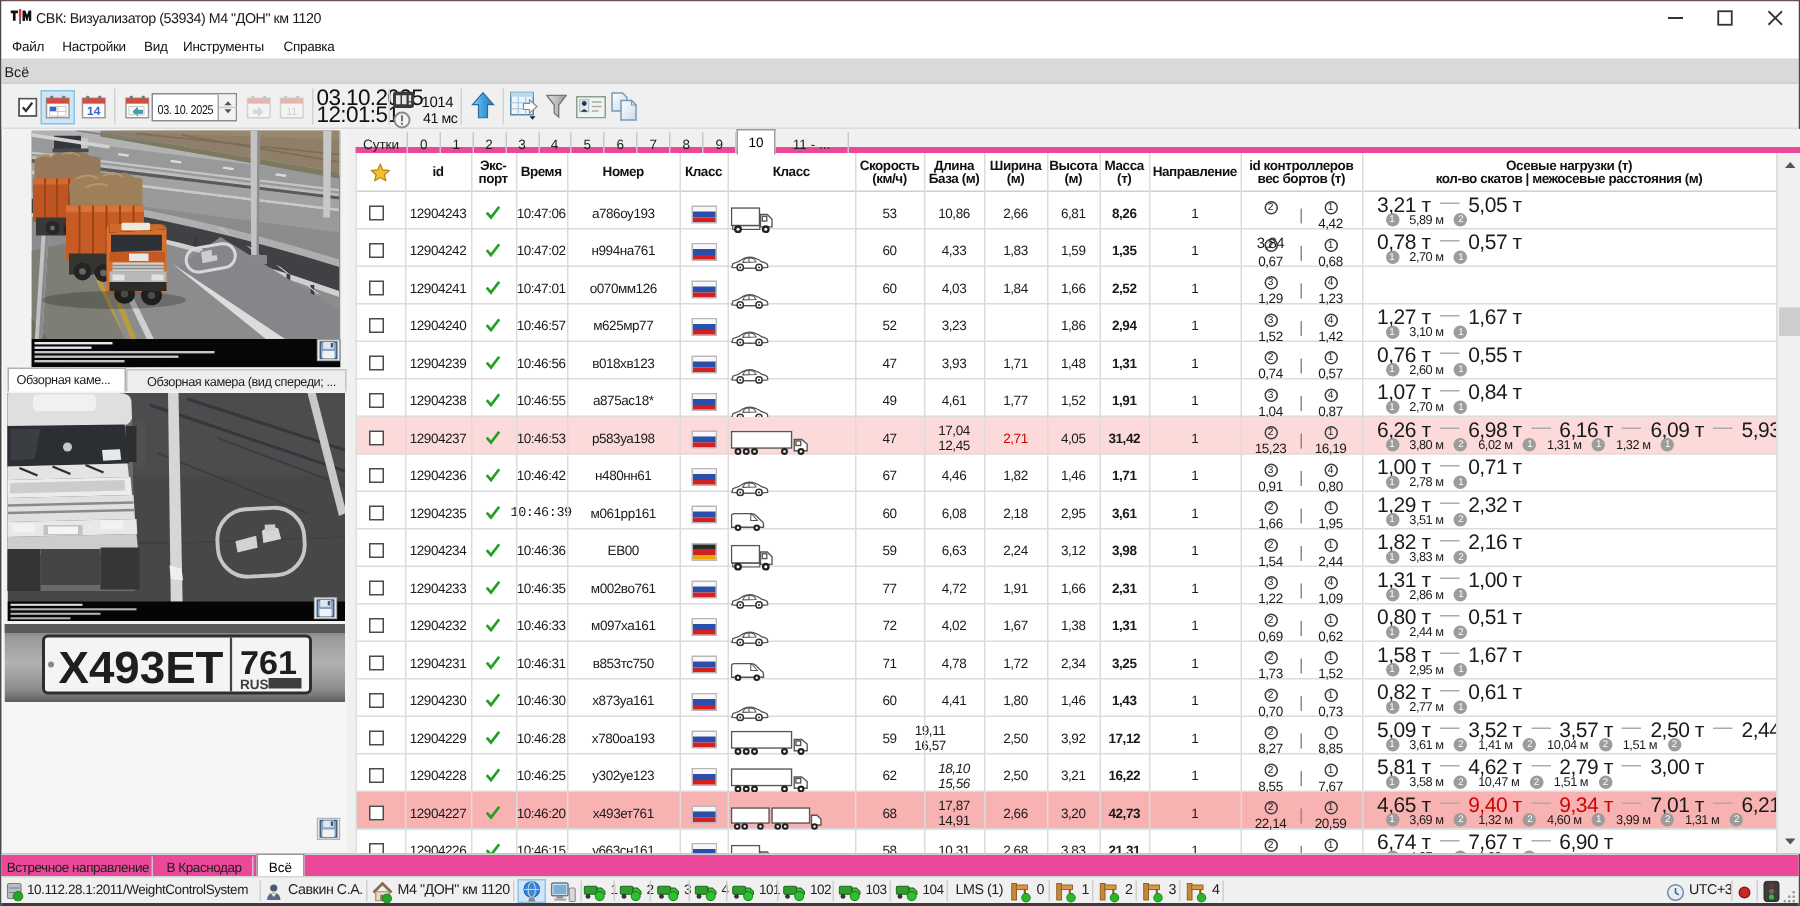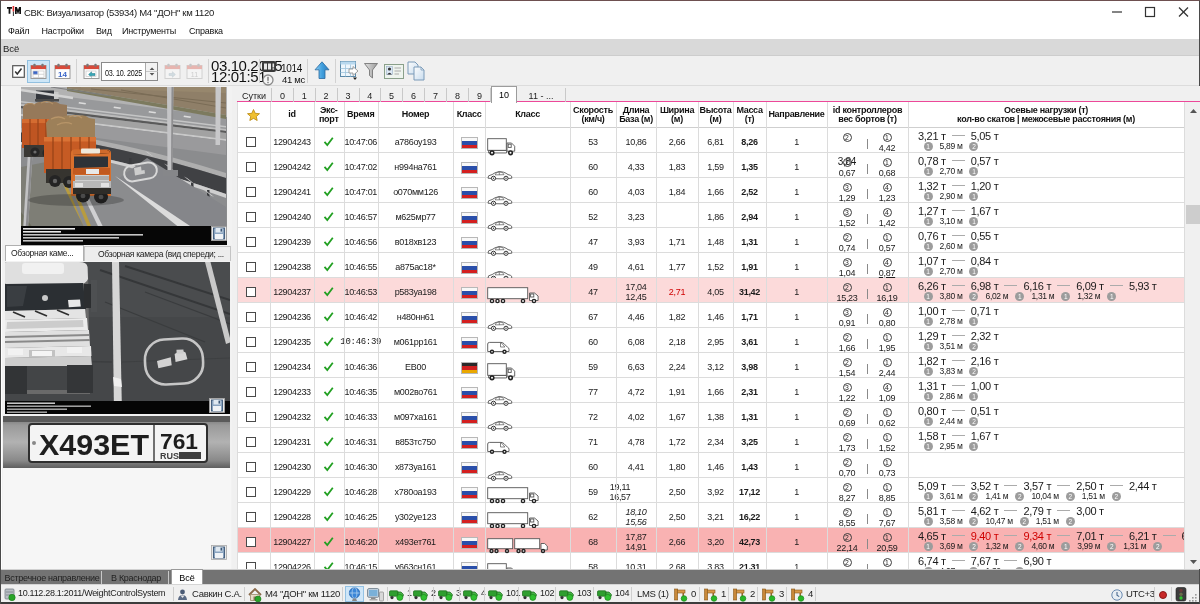--- a/index.html
+++ b/index.html
@@ -10,40 +10,40 @@
 #titlebar{left:0;top:0;width:1198px;height:22px;background:#fff;}
 #title{left:23px;top:5.5px;font-size:9.5px;color:#1a1a1a;letter-spacing:-0.3px;}
 #menubar{left:0;top:22px;width:1198px;height:16px;background:#fff;}
 .mi{position:absolute;top:3px;font-size:9px;color:#111;letter-spacing:-0.2px;}
 #band{left:0;top:38px;width:1198px;height:17px;background:#d9d9d9;border-bottom:1px solid #cdcdcd;}
 #band span{position:absolute;left:2px;top:3.5px;font-size:9.5px;color:#222;}
 #toolbar{left:0;top:55px;width:1198px;height:30px;background:#f0f0f0;border-bottom:1px solid #dcdcdc;}
 .tsep{position:absolute;top:3px;width:1px;height:24px;background:#d2d2d2;}
 #leftpanel{left:1px;top:85px;width:230px;height:483px;background:#f2f2f2;}
 #tablearea{left:231px;top:85px;width:968px;height:483px;background:#f0f0f0;}
-#tabstrip{left:5px;top:0px;width:963px;height:16px;background:#f0f0f0;border-bottom:1px solid #ec4899;}
+#tabstrip{left:5px;top:0px;width:963px;height:16px;background:#f0f0f0;border-bottom:4px solid #ec4899;}
 .tab{position:absolute;top:2px;height:14px;font-size:9px;color:#222;text-align:center;border-right:1px solid #c9c9c9;padding-top:3px;}
 .tabact{position:absolute;background:#fff;border:1px solid #9c9c9c;border-bottom:none;font-size:9px;text-align:center;z-index:3;}
 #thead{left:5px;top:16px;width:947px;height:26px;background:#fff;border-bottom:1px solid #cfcfcf;}
 .hc{position:absolute;font-size:9px;font-weight:bold;color:#111;text-align:center;letter-spacing:-0.3px;line-height:9.5px;}
 #rows{left:5px;top:42px;width:947px;height:441px;background:#fff;overflow:hidden;}
 .row{position:absolute;left:0;width:947px;height:25px;border-bottom:1px solid #dcdcdc;font-size:9px;letter-spacing:-0.3px;color:#1a1a1a;}
 .cell{position:absolute;top:0;height:24px;padding-top:3px;display:flex;align-items:center;justify-content:center;text-align:center;}
 .gl{position:absolute;top:0;width:1px;background:#dcdcdc;z-index:2;}
 .chk{width:10px;height:10px;border:1.4px solid #4a4a4a;background:#fff;margin-right:5px;}
 .flag{width:17px;height:12px;border:1px solid #b8b8b8;margin-top:3px;}
 .bold{font-weight:bold;}
 .cir{display:inline-block;width:9px;height:9px;border:1px solid #3c3c3c;border-radius:50%;font-size:6.8px;line-height:8.6px;text-align:center;color:#222;letter-spacing:0;}
 .cirf{display:inline-block;width:9px;height:9px;background:#9c9c9c;border-radius:50%;font-size:6.5px;line-height:9.5px;text-align:center;color:#fff;letter-spacing:0;flex:none;}
 .dash{display:inline-block;height:1px;background:#ababab;vertical-align:3px;}
-.axl1{position:absolute;left:10px;top:2px;height:11px;display:flex;align-items:center;font-size:11px;letter-spacing:-0.3px;white-space:nowrap;}
+.axl1{position:absolute;left:10px;top:2px;height:11px;display:flex;align-items:center;font-size:14px;letter-spacing:-0.3px;white-space:nowrap;}
 .axl2{position:absolute;left:15.5px;top:12.5px;height:11px;display:flex;align-items:center;font-size:8.5px;letter-spacing:-0.3px;white-space:nowrap;}
 #vscroll{left:952px;top:16px;width:16px;height:467px;background:#f0f0f0;border-left:1px solid #e2e2e2;}
 .sbtn{position:absolute;left:0px;width:16px;height:17px;background:#f0f0f0;color:#5a5a5a;text-align:center;}
-#bottomtabs{left:0;top:568px;width:1198px;height:15px;background:#737373;border-top:1px solid #d0d0d0;}
+#bottomtabs{left:0;top:568px;width:1198px;height:15px;background:#ec4899;border-top:1px solid #d0d0d0;}
 .btab{position:absolute;top:1px;height:14px;font-size:9px;color:#222;text-align:center;padding-top:2px;border-right:1px solid #c9c9c9;letter-spacing:-0.3px;}
 #statusbar{left:0;top:583px;width:1198px;height:18px;background:#f0f0f0;border-top:1px solid #d5d5d5;}
 .si{position:absolute;top:3px;font-size:9.5px;color:#222;letter-spacing:-0.3px;white-space:nowrap;}
 .ssep{position:absolute;top:2px;width:1px;height:14px;background:#cfcfcf;}
 #botborder{left:0;top:601px;width:1198px;height:3px;background:#3c3c3c;}
 .camtab{position:absolute;font-size:8.5px;color:#222;letter-spacing:-0.3px;overflow:hidden;white-space:nowrap;}
 </style></head><body>
 <div id="win">
 
 <div id="titlebar" class="a">
@@ -666,32 +666,20 @@
           <div class="cell" style="left:461px;width:35px;">1,66</div>
           <div class="cell" style="left:496px;width:33px;">
             <span class="bold">2,52</span>
           </div>
           <div class="cell" style="left:529px;width:61px;">1</div>
           <div class="a" style="left:590px;top:0;width:81px;height:24px;">
 <div class="a" style="left:0;top:3.5px;width:40px;text-align:center;"><span class="cir">3</span><div style="font-size:9px;letter-spacing:-0.3px;margin-top:1px;">1,29</div></div>
 <div class="a" style="left:40px;top:3.5px;width:40px;text-align:center;"><span class="cir">4</span><div style="font-size:9px;letter-spacing:-0.3px;margin-top:1px;">1,23</div></div>
 <div class="a" style="left:40px;top:11px;width:1px;height:10px;background:#8a8a8a;"></div>
           </div>
-          <div class="a" style="left:671px;top:0;width:276px;height:24px;">
-            <div class="axl1">
-              <span>1,32 т</span>
-              <span class="dash" style="width:13px;margin:0 6px;"></span>
-              <span>1,20 т</span>
-            </div>
-            <div class="axl2">
-              <span class="cirf">1</span>
-              <span style="margin:0 7px;">2,90 м</span>
-              <span class="cirf">1</span>
-            </div>
-          </div>
         </div>
         <div class="row" style="top:75px;">
           <div class="cell" style="left:0px;width:33px;">
             <div class="chk"></div>
           </div>
           <div class="cell" style="left:33px;width:44px;">12904240</div>
           <div class="cell" style="left:77px;width:29.5px;">
             <svg width="11" height="11" viewBox="0 0 11 11">
               <path d="M1.5,5.8 L4.3,9 L9.8,1.8" fill="none" stroke="#22a022" stroke-width="1.8"></path>
             </svg>
@@ -1324,20 +1312,32 @@
           <div class="cell" style="left:419px;width:42px;">1,80</div>
           <div class="cell" style="left:461px;width:35px;">1,46</div>
           <div class="cell" style="left:496px;width:33px;">
             <span class="bold">1,43</span>
           </div>
           <div class="cell" style="left:529px;width:61px;">1</div>
           <div class="a" style="left:590px;top:0;width:81px;height:24px;">
 <div class="a" style="left:0;top:3.5px;width:40px;text-align:center;"><span class="cir">2</span><div style="font-size:9px;letter-spacing:-0.3px;margin-top:1px;">0,70</div></div>
 <div class="a" style="left:40px;top:3.5px;width:40px;text-align:center;"><span class="cir">1</span><div style="font-size:9px;letter-spacing:-0.3px;margin-top:1px;">0,73</div></div>
 <div class="a" style="left:40px;top:11px;width:1px;height:10px;background:#8a8a8a;"></div>
+          </div>
+          <div class="a" style="left:671px;top:0;width:276px;height:24px;">
+            <div class="axl1">
+              <span>0,82 т</span>
+              <span class="dash" style="width:13px;margin:0 6px;"></span>
+              <span>0,61 т</span>
+            </div>
+            <div class="axl2">
+              <span class="cirf">1</span>
+              <span style="margin:0 7px;">2,77 м</span>
+              <span class="cirf">1</span>
+            </div>
           </div>
         </div>
         <div class="row" style="top:350px;">
           <div class="cell" style="left:0px;width:33px;">
             <div class="chk"></div>
           </div>
           <div class="cell" style="left:33px;width:44px;">12904229</div>
           <div class="cell" style="left:77px;width:29.5px;">
             <svg width="11" height="11" viewBox="0 0 11 11">
               <path d="M1.5,5.8 L4.3,9 L9.8,1.8" fill="none" stroke="#22a022" stroke-width="1.8"></path>

